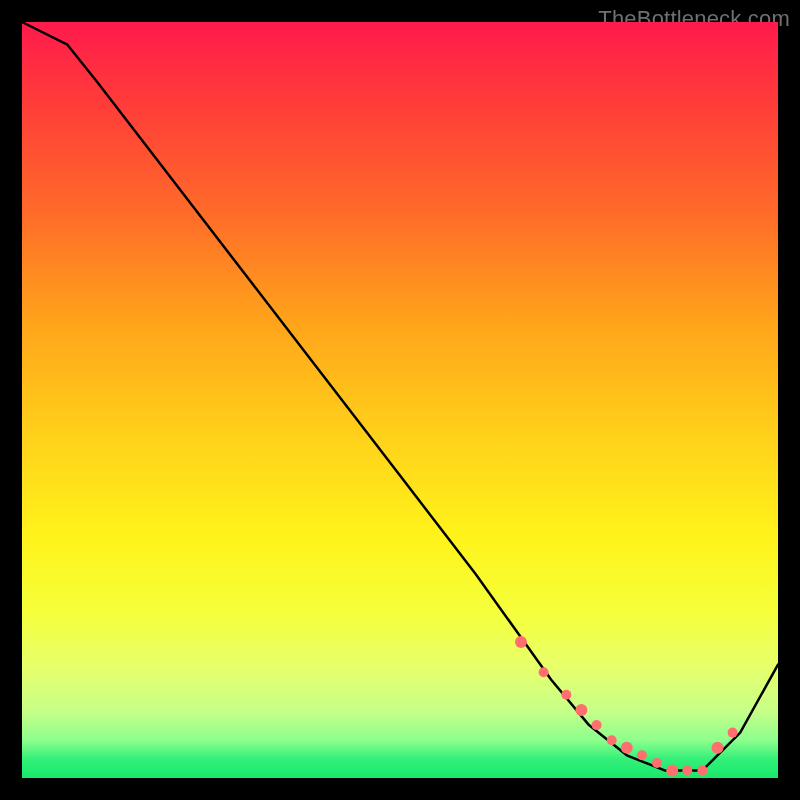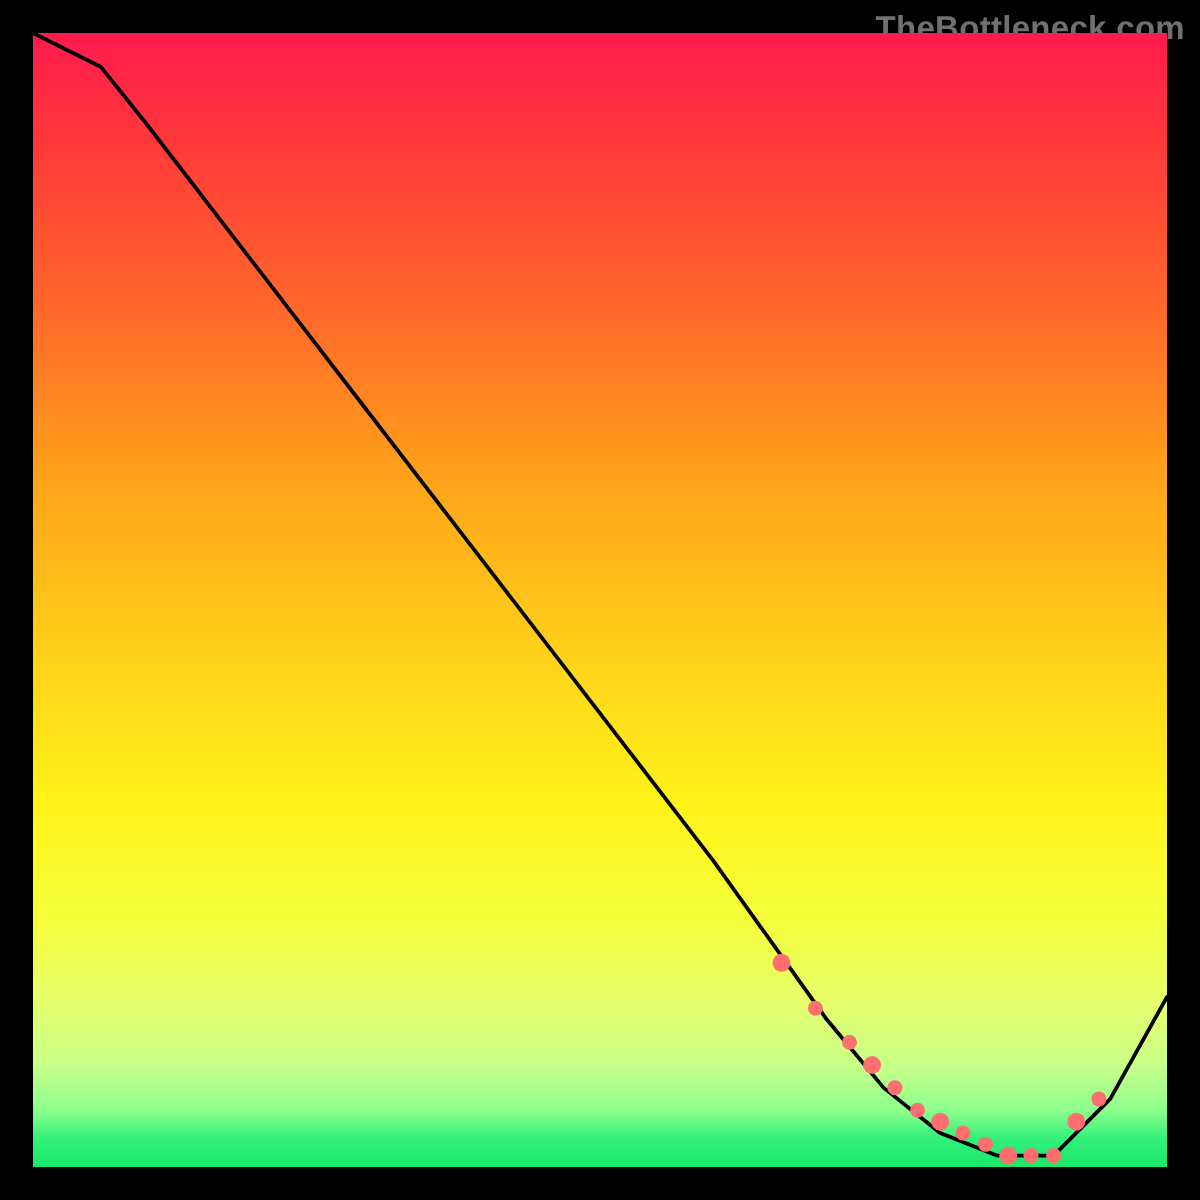--- a/index.html
+++ b/index.html
@@ -16,21 +16,21 @@
     width: 800px;
     height: 800px;
     background: #000000;
   }
   .watermark {
     position: absolute;
     top: 6px;
     right: 10px;
     color: #707070;
     font-size: 22px;
-    font-weight: 700;
+    font-weight: 400;
     letter-spacing: 0.2px;
     user-select: none;
   }
   .plot-area {
     position: absolute;
     left: 22px;
     top: 22px;
     width: 756px;
     height: 756px;
     

